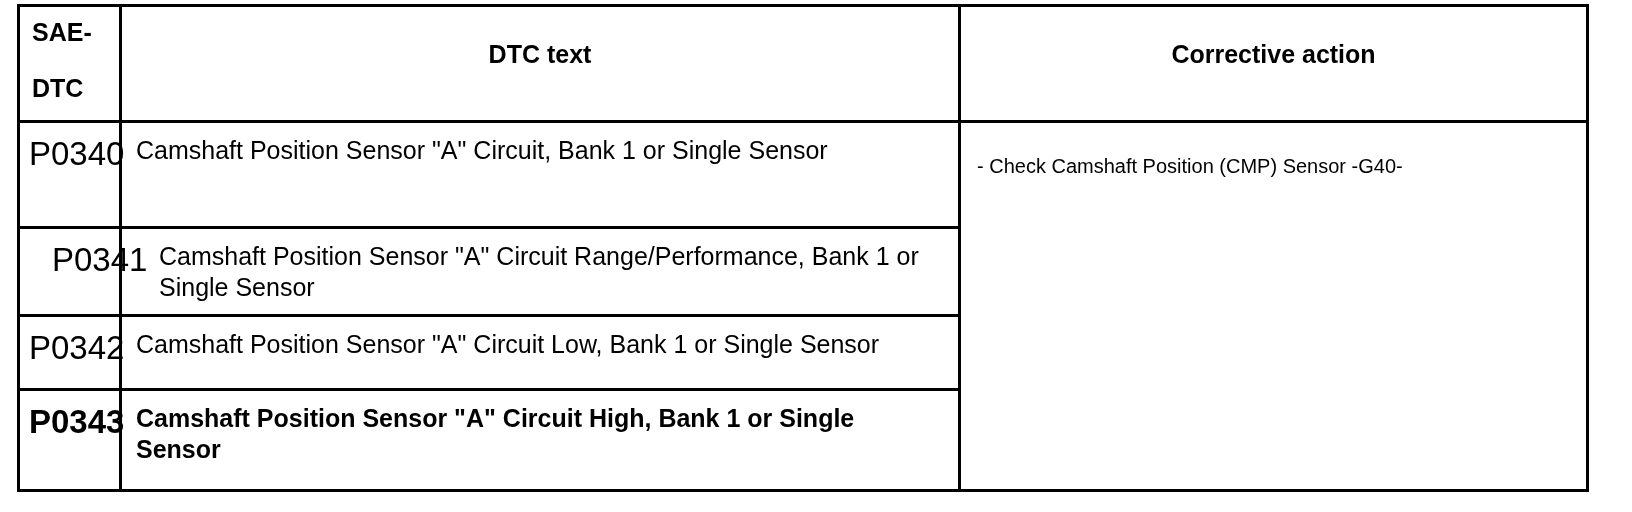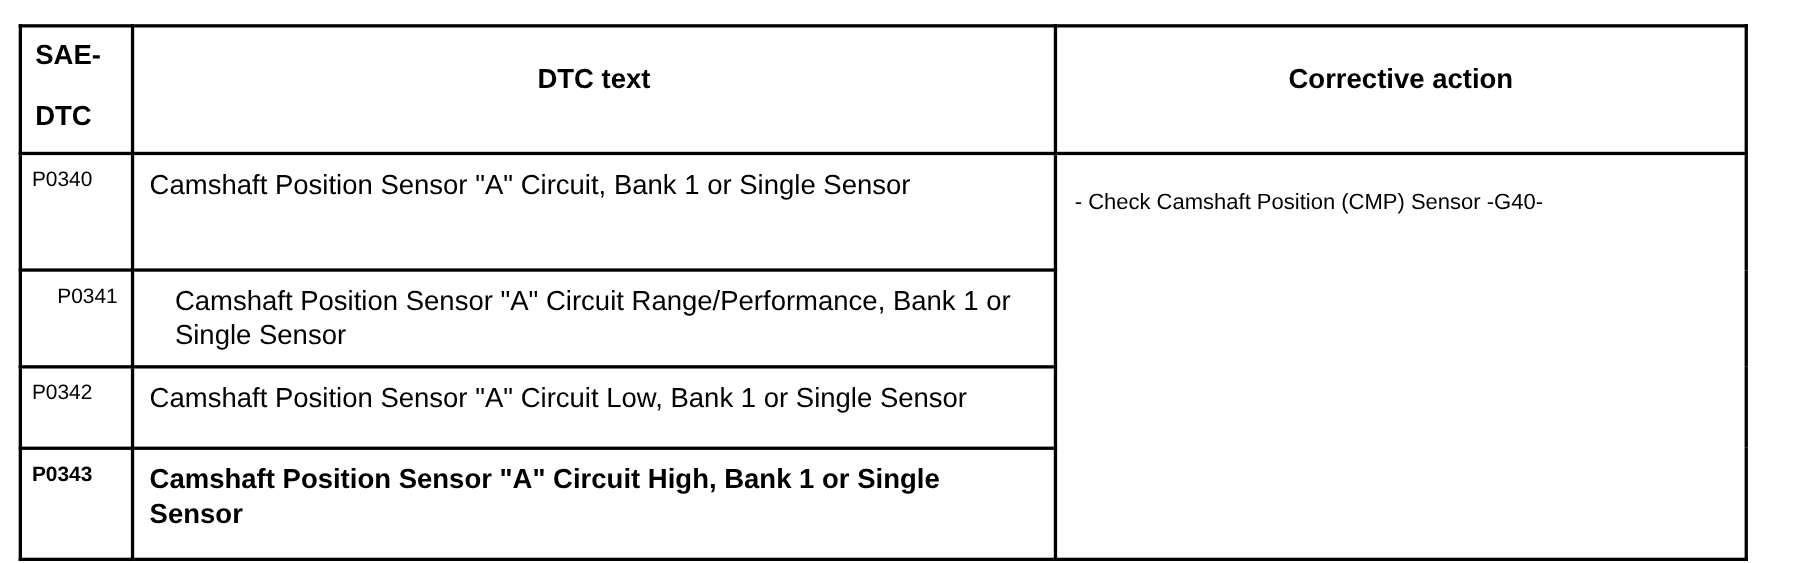--- a/index.html
+++ b/index.html
@@ -19,21 +19,21 @@
   .page {
     position: relative;
     width: 1632px;
     height: 512px;
     background: #ffffff;
   }
 
   table.dtc-table {
     position: absolute;
     left: 17px;
-    top: 22px;
+    top: 4px;
     width: 1569px;
     border-collapse: collapse;
     table-layout: fixed;
     background: #ffffff;
   }
 
   table.dtc-table td,
   table.dtc-table th {
     border: 3px solid #000000;
     padding: 0;
@@ -75,21 +75,21 @@
   }
   th.th-text .hdr-label,
   th.th-action .hdr-label {
     display: block;
     padding-top: 34px;
     line-height: 1.1;
   }
 
   
   td.cell-code {
-    font-size: 19px;
+    font-size: 33px;
     font-weight: normal;
     text-align: left;
     vertical-align: top;
   }
   td.cell-code .code-value {
     display: block;
     padding: 12px 0 0 9px;
     line-height: 1.15;
     white-space: nowrap;
   }

